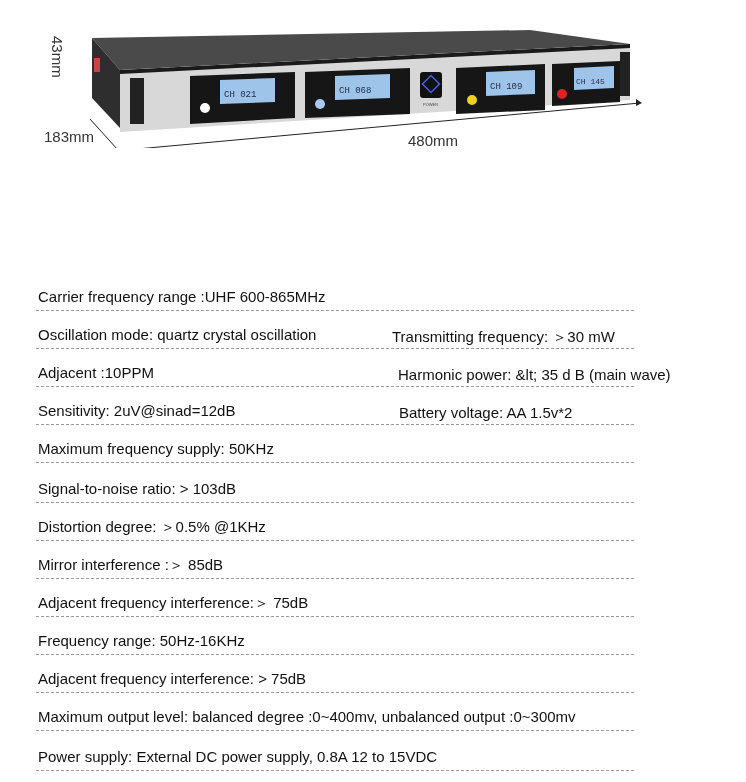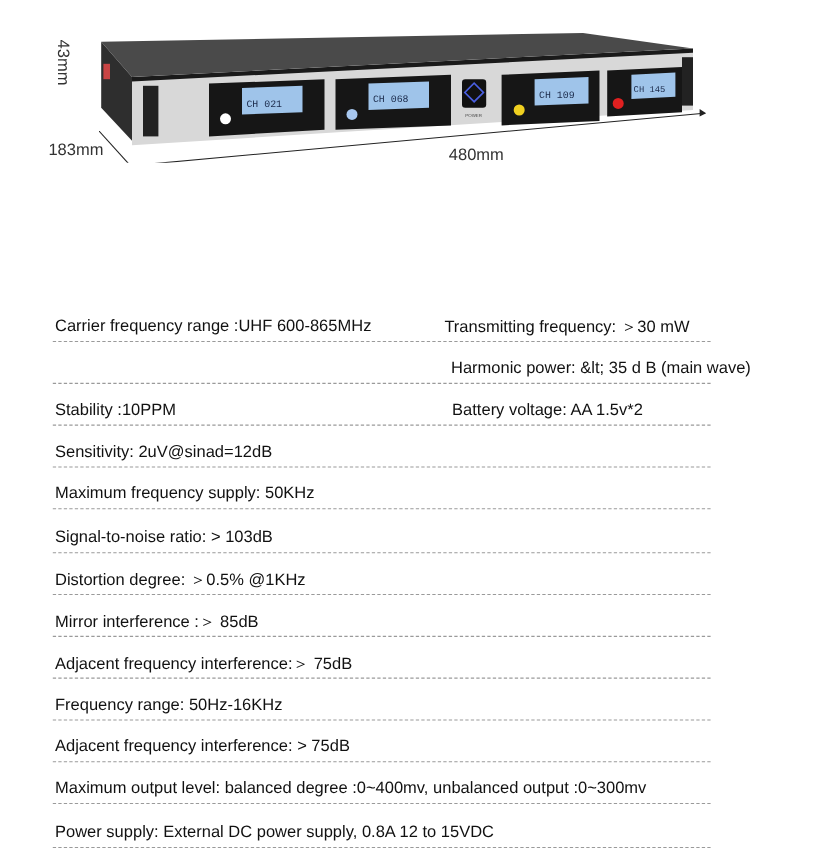--- a/index.html
+++ b/index.html
@@ -9,24 +9,24 @@
     .dim { position: absolute; font-family: "Liberation Sans", sans-serif; font-size: 15px; color: #333; }
     .dim-h { left: 44px; top: 36px; transform: rotate(90deg); transform-origin: left top; left: 66px; }
     .dim-d { left: 44px; top: 128px; text-align: right; }
     .dim-w { left: 408px; top: 132px; text-align: center; }
 
     
     .rack { position: absolute; left: 90px; top: 28px; width: 560px; height: 120px; }
     .rack svg { width: 100%; height: 100%; }
 
     .specs { position: absolute; left: 0; top: 284px; width: 746px; }
-    .row { position: absolute; left: 48px; width: 598px; border-bottom: 1px dashed #9a9a9a; height: 26px; }
+    .row { position: absolute; left: 36px; width: 598px; border-bottom: 1px dashed #9a9a9a; height: 26px; }
     .row .t { position: absolute; top: 4px; font-size: 15px; white-space: nowrap; color: #111; }
     .row .l { left: 2px; }
-    .row .r { left: 356px; }
+    .row .r { left: 356px; margin-top: 40px; }
   </style>
 </head>
 <body>
 
 <div class="hero">
   <span class="dim dim-h">43mm</span>
   <span class="dim dim-d">183mm</span>
   <span class="dim dim-w">480mm</span>
 
   <div class="rack">
@@ -81,24 +81,25 @@
     </svg>
   </div>
 </div>
 
 <div class="specs">
   <div class="row" style="top:0px">
       <span class="t l">Carrier frequency range :UHF 600-865MHz</span>
       <span class="t r">Transmitting frequency:  ＞30 mW</span>
     </div>
   <div class="row" style="top:38px">
+      <span class="t l">Oscillation mode: quartz crystal oscillation</span>
       <span class="t r" style="left:362px">Harmonic power: &amp;lt; 35 d B (main wave)</span>
     </div>
   <div class="row" style="top:76px">
-      <span class="t l">Stability :10PPM</span>
+      <span class="t l">Adjacent :10PPM</span>
       <span class="t r" style="left:363px">Battery voltage: AA 1.5v*2</span>
     </div>
   <div class="row" style="top:114px">
       <span class="t l">Sensitivity: 2uV@sinad=12dB</span>
     </div>
   <div class="row" style="top:152px">
       <span class="t l">Maximum frequency supply: 50KHz</span>
     </div>
   <div class="row" style="top:192px">
       <span class="t l">Signal-to-noise ratio: &gt; 103dB</span>

